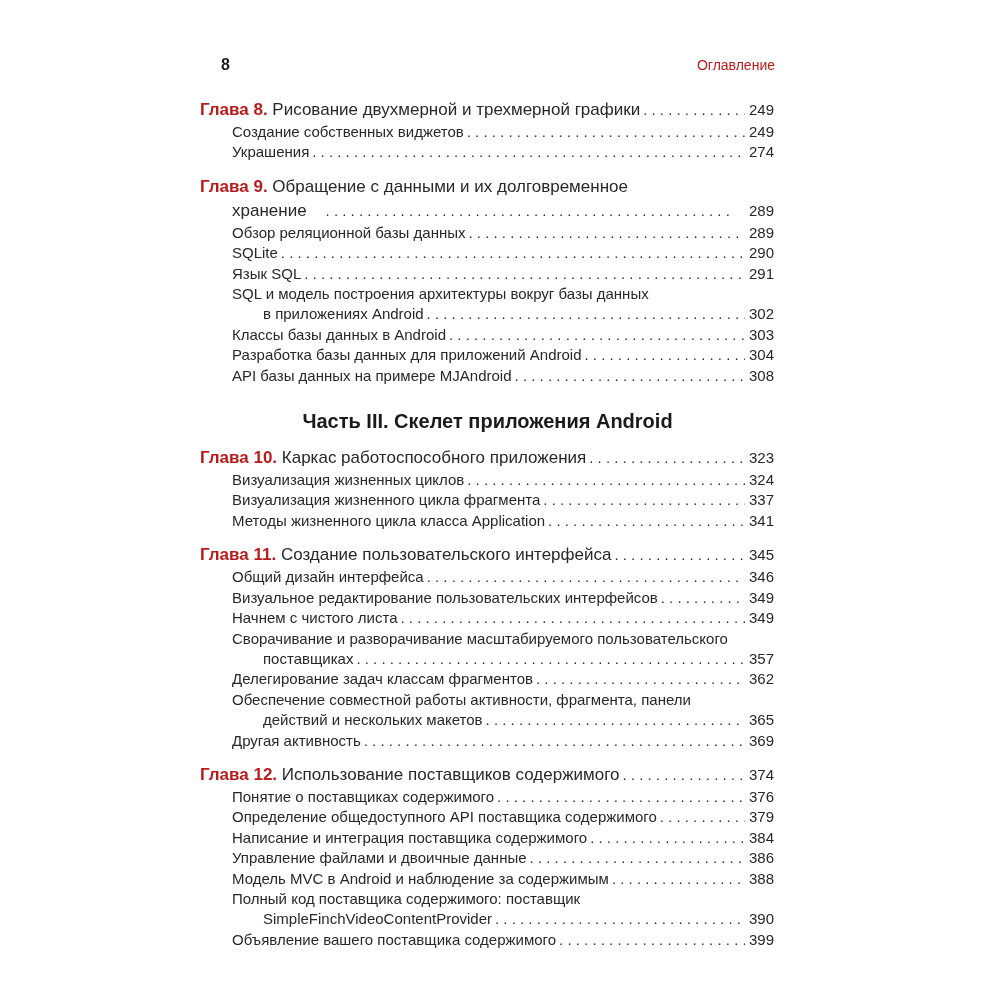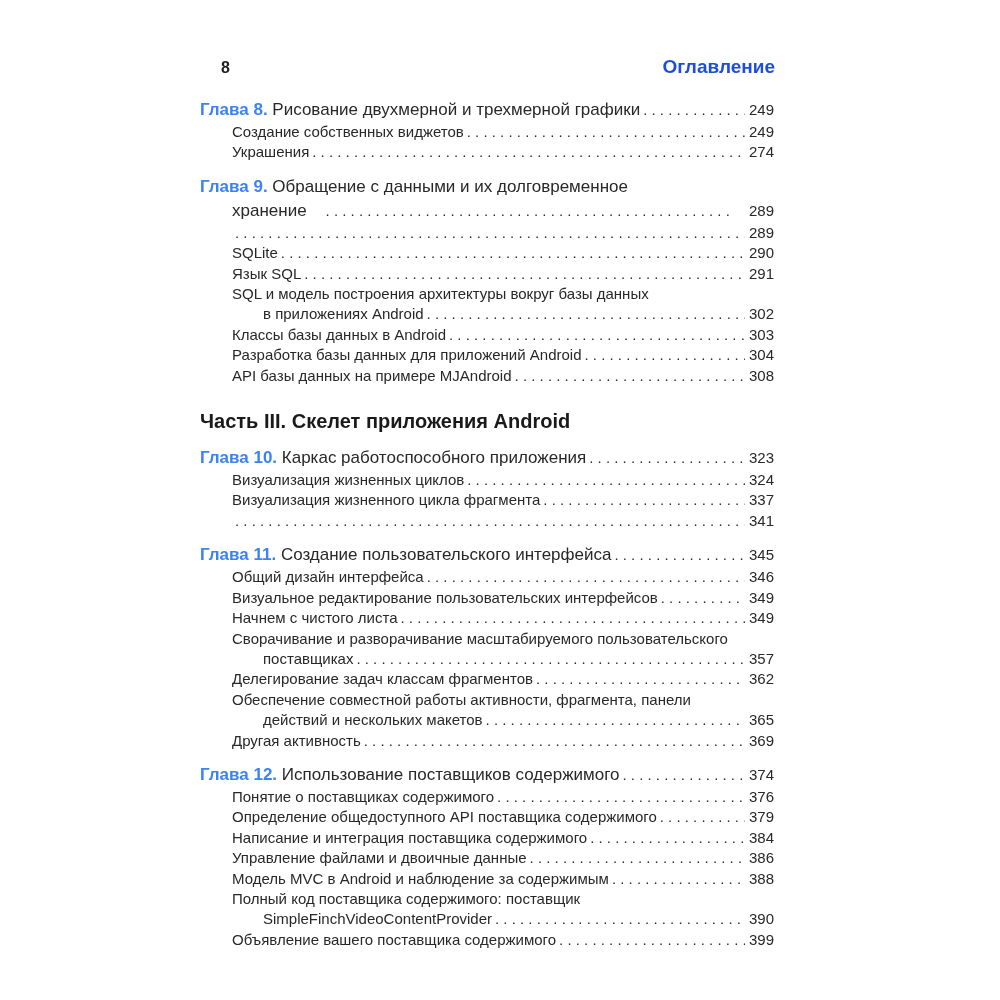--- a/index.html
+++ b/index.html
@@ -25,23 +25,22 @@
     align-items: baseline;
     height: 20px;
   }
   .folio {
     font-weight: bold;
     font-size: 16px;
     padding-left: 21px;
     color: #1f1f1f;
   }
   .head-title {
-    font-size: 19px;
-    color: #1d4ed8;
-    font-weight: bold;
+    font-size: 14px;
+    color: #b91c1c;
   }
   .toc { margin-top: 22px; }
   .entry { color: #282828; }
   .entry .row {
     display: flex;
     align-items: baseline;
   }
   .entry .ttl { white-space: nowrap; }
   .entry .dots {
     flex: 1;
@@ -55,33 +54,33 @@
     white-space: nowrap;
     min-width: 26px;
     text-align: left;
     margin-left: 4px;
   }
   .entry.chapter { margin-top: 12px; }
   .entry.chapter .tline,
   .entry.chapter .row { font-size: 17px; line-height: 24px; }
   .entry.chapter .dots,
   .entry.chapter .pg { font-size: 15px; }
-  .entry.chapter .prefix { font-weight: bold; color: #3b82f6; }
+  .entry.chapter .prefix { font-weight: bold; color: #b91c1c; }
   .entry.chapter .row.cont { padding-left: 32px; gap: 16px; }
   .entry.section {
     font-size: 15px;
     line-height: 20.4px;
     padding-left: 32px;
   }
   .entry.section .row.cont { padding-left: 31px; }
   .part {
     font-size: 20px;
     font-weight: bold;
     line-height: 26px;
-    text-align: left;
+    text-align: center;
     color: #1a1a1a;
     margin: 22px 0 6px 0;
   }
 </style>
 </head>
 <body>
 
 <div class="page">
   <div class="running-head">
     <span class="folio">8</span>
@@ -112,20 +111,21 @@
       <div class="entry chapter">
         <div class="tline"><span class="prefix">Глава 9. </span>Обращение с данными и их долговременное</div>
         <div class="row cont">
           <span class="ttl">хранение</span>
           <span class="dots">. . . . . . . . . . . . . . . . . . . . . . . . . . . . . . . . . . . . . . . . . . . . . . . . . . . . . . . . . . . . . . . . . . . . . . . . . . . . . . . . . . . . . . . . . . . . . . . . . . . . . . . . . . . . . . . . . . . . . . . . </span>
           <span class="pg">289</span>
         </div>
       </div>
       <div class="entry section">
         <div class="row">
+          <span class="ttl">Обзор реляционной базы данных</span>
           <span class="dots">. . . . . . . . . . . . . . . . . . . . . . . . . . . . . . . . . . . . . . . . . . . . . . . . . . . . . . . . . . . . . . . . . . . . . . . . . . . . . . . . . . . . . . . . . . . . . . . . . . . . . . . . . . . . . . . . . . . . . . . . </span>
           <span class="pg">289</span>
         </div>
       </div>
       <div class="entry section">
         <div class="row">
           <span class="ttl">SQLite</span>
           <span class="dots">. . . . . . . . . . . . . . . . . . . . . . . . . . . . . . . . . . . . . . . . . . . . . . . . . . . . . . . . . . . . . . . . . . . . . . . . . . . . . . . . . . . . . . . . . . . . . . . . . . . . . . . . . . . . . . . . . . . . . . . . </span>
           <span class="pg">290</span>
         </div>
@@ -183,20 +183,21 @@
       </div>
       <div class="entry section">
         <div class="row">
           <span class="ttl">Визуализация жизненного цикла фрагмента</span>
           <span class="dots">. . . . . . . . . . . . . . . . . . . . . . . . . . . . . . . . . . . . . . . . . . . . . . . . . . . . . . . . . . . . . . . . . . . . . . . . . . . . . . . . . . . . . . . . . . . . . . . . . . . . . . . . . . . . . . . . . . . . . . . . </span>
           <span class="pg">337</span>
         </div>
       </div>
       <div class="entry section">
         <div class="row">
+          <span class="ttl">Методы жизненного цикла класса Application</span>
           <span class="dots">. . . . . . . . . . . . . . . . . . . . . . . . . . . . . . . . . . . . . . . . . . . . . . . . . . . . . . . . . . . . . . . . . . . . . . . . . . . . . . . . . . . . . . . . . . . . . . . . . . . . . . . . . . . . . . . . . . . . . . . . </span>
           <span class="pg">341</span>
         </div>
       </div>
       <div class="entry chapter">
         <div class="row">
           <span class="ttl"><span class="prefix">Глава 11. </span>Создание пользовательского интерфейса</span>
           <span class="dots">. . . . . . . . . . . . . . . . . . . . . . . . . . . . . . . . . . . . . . . . . . . . . . . . . . . . . . . . . . . . . . . . . . . . . . . . . . . . . . . . . . . . . . . . . . . . . . . . . . . . . . . . . . . . . . . . . . . . . . . . </span>
           <span class="pg">345</span>
         </div>

